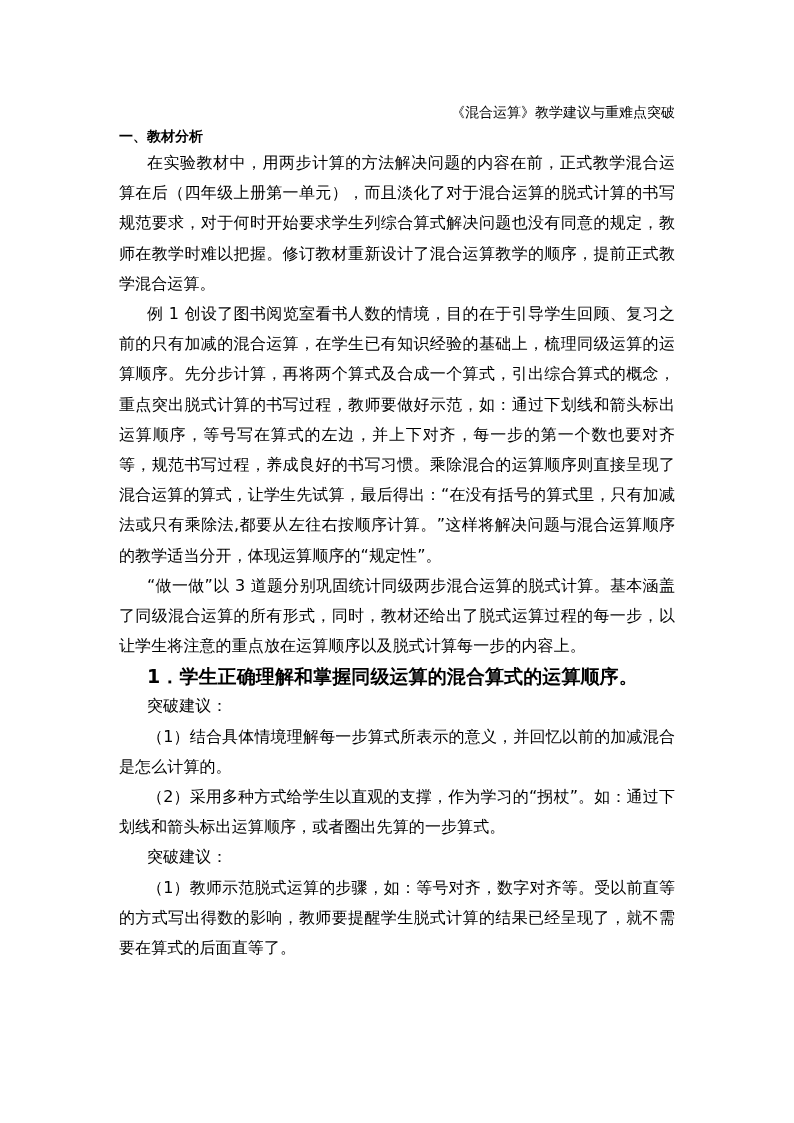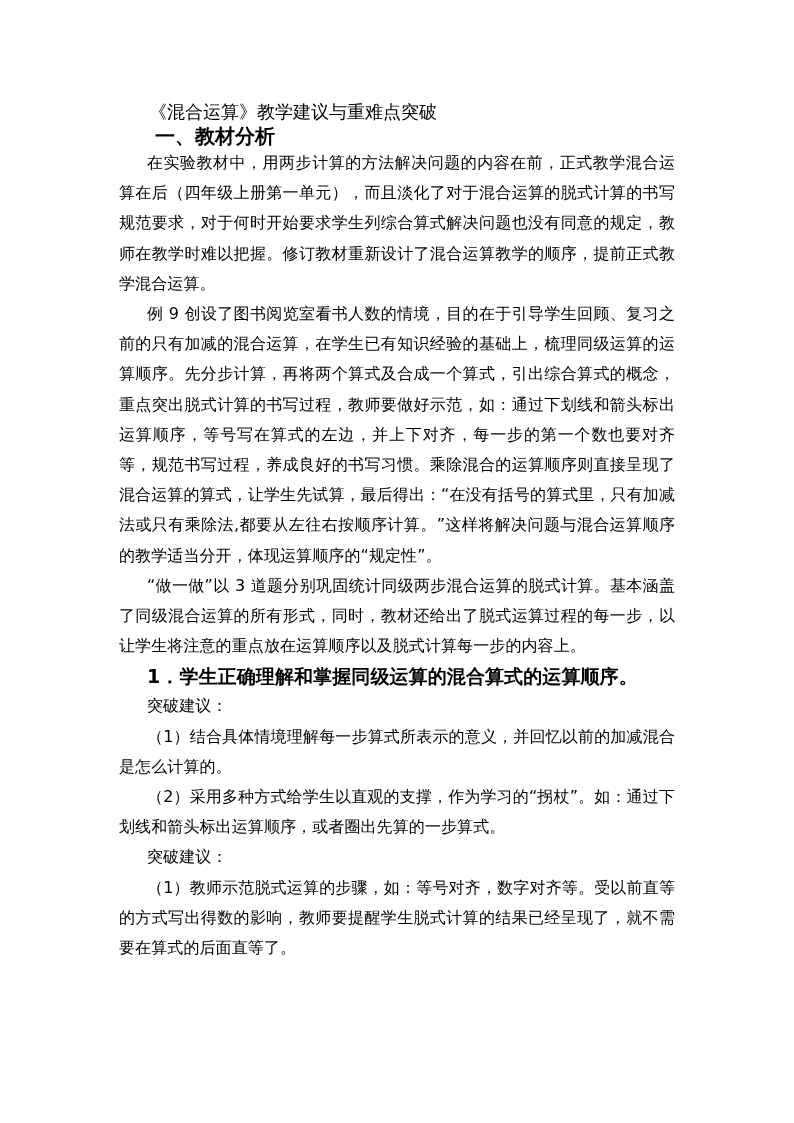--- a/index.html
+++ b/index.html
@@ -1,33 +1,33 @@
 <!DOCTYPE html>
 <html><head>
 <meta charset="utf-8">
 <style>
   html, body { margin: 0; padding: 0; background: #ffffff; }
   body { width: 794px; height: 1123px; position: relative; overflow: hidden;
     font-family: "DejaVu Sans", sans-serif; color: #000; }
   .page { position: absolute; left: 119px; top: 100px; width: 556px; }
-  .title { text-align: left; font-size: 18px; height: 24px; line-height: 24px; margin-left: 30px; }
-  .h1 { font-weight: bold; font-size: 20px; line-height: 24px; height: 24px; margin-top: 0; padding-left: 0; margin-left: 36px; }
+  .title { text-align: right; font-size: 14px; height: 24px; line-height: 24px; margin-left: 30px; }
+  .h1 { font-weight: bold; font-size: 14px; line-height: 24px; height: 24px; margin-top: 0; padding-left: 0; }
   .p { font-size: 16px; line-height: 30.2px; text-align: justify; text-align-last: left; margin: 0; letter-spacing: 0.1px; }
   .ind { text-indent: 28px; }
   .h2 { font-size: 13.5px; line-height: 30px; padding-left: 0; }
   .h3 { font-weight: bold; font-size: 19px; line-height: 30px; text-indent: 28px; }
 </style>
 </head>
 <body>
 
 <div class="page">
   <div class="title">《混合运算》教学建议与重难点突破</div>
   <div class="h1">一、教材分析</div>
   <p class="p ind">在实验教材中，用两步计算的方法解决问题的内容在前，正式教学混合运算在后（四年级上册第一单元），而且淡化了对于混合运算的脱式计算的书写规范要求，对于何时开始要求学生列综合算式解决问题也没有同意的规定，教师在教学时难以把握。修订教材重新设计了混合运算教学的顺序，提前正式教学混合运算。</p>
-  <p class="p ind">例 9 创设了图书阅览室看书人数的情境，目的在于引导学生回顾、复习之前的只有加减的混合运算，在学生已有知识经验的基础上，梳理同级运算的运算顺序。先分步计算，再将两个算式及合成一个算式，引出综合算式的概念，重点突出脱式计算的书写过程，教师要做好示范，如：通过下划线和箭头标出运算顺序，等号写在算式的左边，并上下对齐，每一步的第一个数也要对齐等，规范书写过程，养成良好的书写习惯。乘除混合的运算顺序则直接呈现了混合运算的算式，让学生先试算，最后得出：“在没有括号的算式里，只有加减法或只有乘除法,都要从左往右按顺序计算。”这样将解决问题与混合运算顺序的教学适当分开，体现运算顺序的“规定性”。</p>
+  <p class="p ind">例 1 创设了图书阅览室看书人数的情境，目的在于引导学生回顾、复习之前的只有加减的混合运算，在学生已有知识经验的基础上，梳理同级运算的运算顺序。先分步计算，再将两个算式及合成一个算式，引出综合算式的概念，重点突出脱式计算的书写过程，教师要做好示范，如：通过下划线和箭头标出运算顺序，等号写在算式的左边，并上下对齐，每一步的第一个数也要对齐等，规范书写过程，养成良好的书写习惯。乘除混合的运算顺序则直接呈现了混合运算的算式，让学生先试算，最后得出：“在没有括号的算式里，只有加减法或只有乘除法,都要从左往右按顺序计算。”这样将解决问题与混合运算顺序的教学适当分开，体现运算顺序的“规定性”。</p>
   <p class="p ind">“做一做”以 3 道题分别巩固统计同级两步混合运算的脱式计算。基本涵盖了同级混合运算的所有形式，同时，教材还给出了脱式运算过程的每一步，以让学生将注意的重点放在运算顺序以及脱式计算每一步的内容上。</p>
   <div class="p h3">1．学生正确理解和掌握同级运算的混合算式的运算顺序。</div>
   <p class="p ind">突破建议：</p>
   <p class="p ind">（1）结合具体情境理解每一步算式所表示的意义，并回忆以前的加减混合是怎么计算的。</p>
   <p class="p ind">（2）采用多种方式给学生以直观的支撑，作为学习的“拐杖”。如：通过下划线和箭头标出运算顺序，或者圈出先算的一步算式。</p>
   <p class="p ind">突破建议：</p>
   <p class="p ind">（1）教师示范脱式运算的步骤，如：等号对齐，数字对齐等。受以前直等的方式写出得数的影响，教师要提醒学生脱式计算的结果已经呈现了，就不需要在算式的后面直等了。</p>
 </div>
 
 </body></html>

